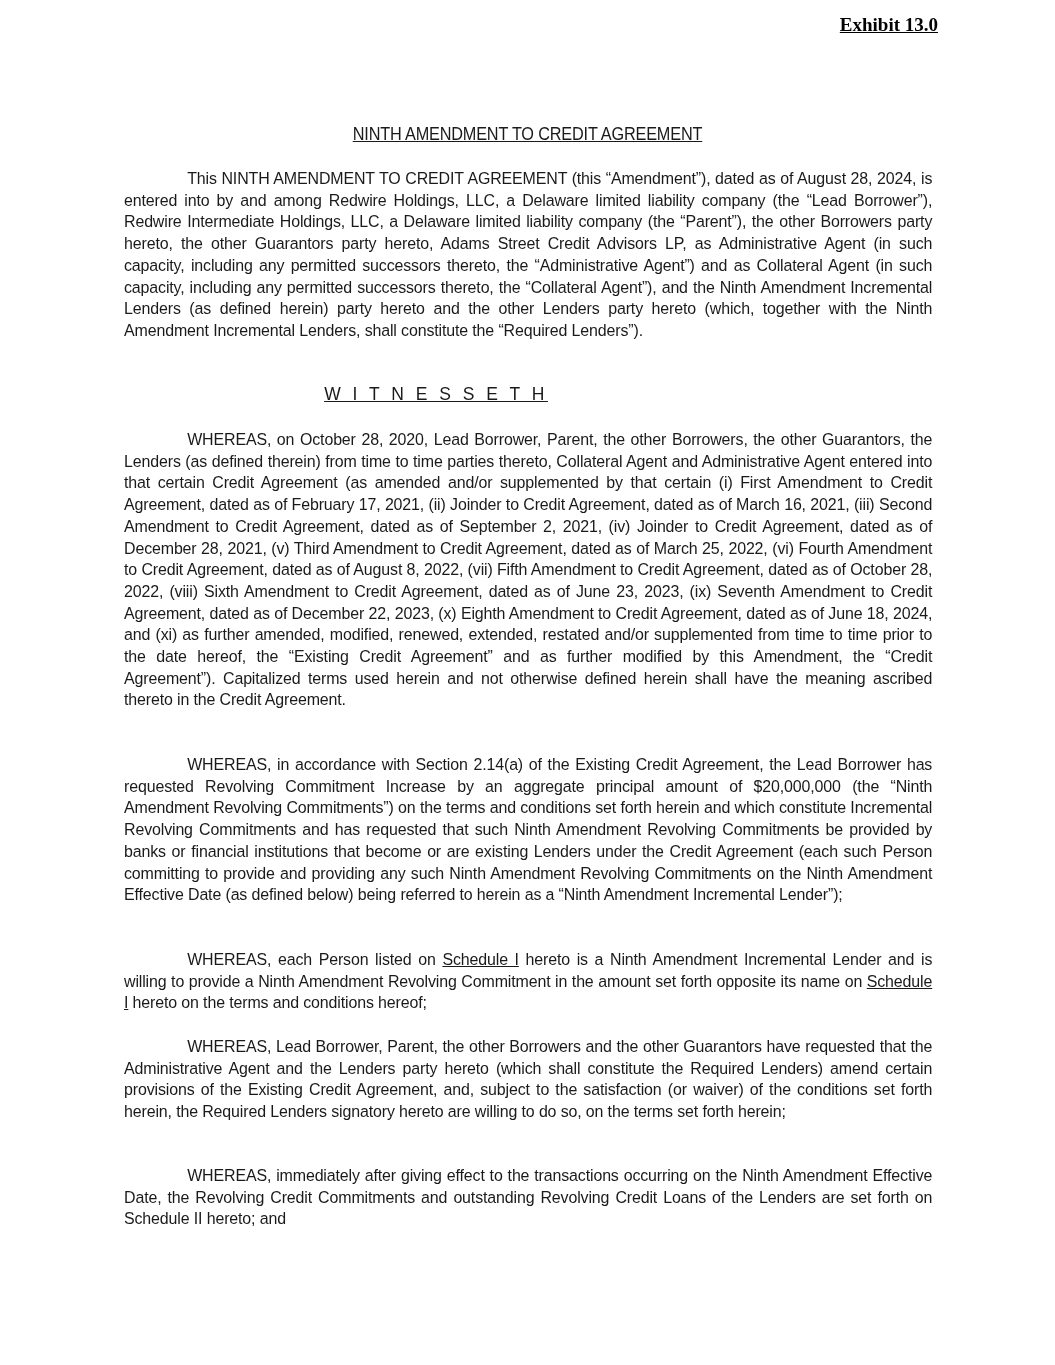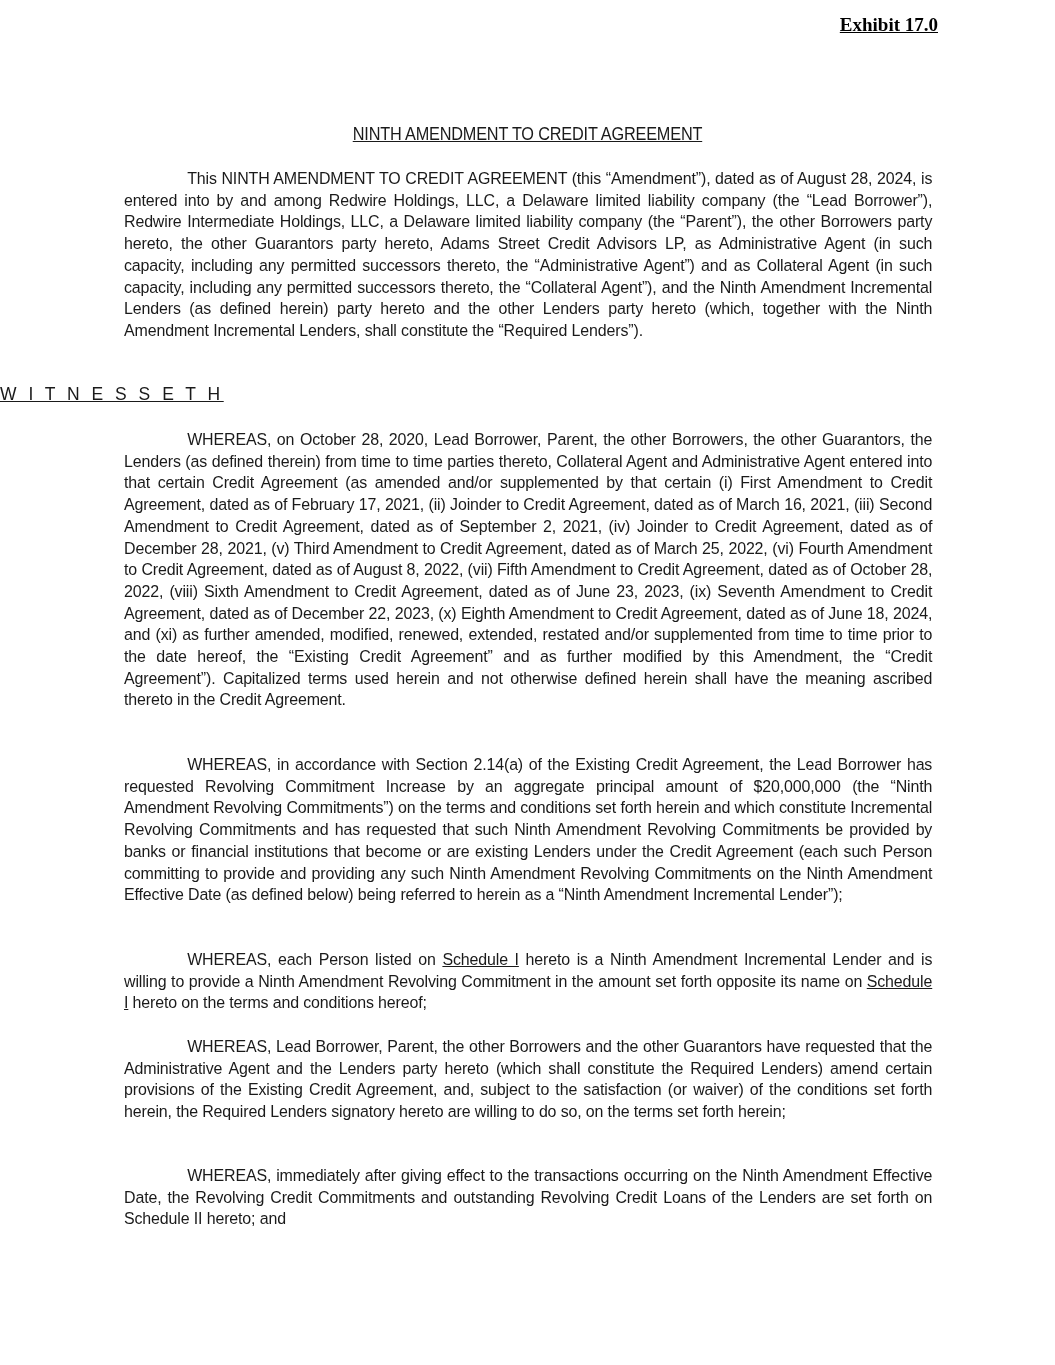--- a/index.html
+++ b/index.html
@@ -11,21 +11,21 @@
     font-weight: bold; font-size: 19px; text-decoration: underline;
     color: #000;
   }
   .title {
     position: absolute; left: 0; width: 1055px; top: 124px; text-align: center;
     font-family: "Liberation Sans", "DejaVu Sans", sans-serif;
     font-size: 17.5px; text-decoration: underline; letter-spacing: -0.2px;
     transform: scaleX(0.93); transform-origin: 527px 0;
   }
   .witnesseth {
-    position: absolute; left: 0; width: 872px; top: 384px; 
+    position: absolute; left: 0; width: 872px; top: 384px; text-align: center;
     font-family: "Liberation Sans", "DejaVu Sans", sans-serif;
     font-size: 17.5px; text-decoration: underline; letter-spacing: 3.5px;
   }
   .para {
     position: absolute; left: 124px; width: 870px;
     font-family: "Liberation Sans", "DejaVu Sans", sans-serif;
     font-size: 17.2px; line-height: 21.7px; text-align: justify;
     text-indent: 68px; color: #1a1a1a;
     transform: scaleX(0.929); transform-origin: 0 0;
     letter-spacing: -0.15px;
@@ -36,21 +36,21 @@
   #p3 { top: 754px; }
   #p4 { top: 949px; }
   #p5 { top: 1036px; }
   #p6 { top: 1165px; }
 </style>
 </head>
 <body>
 
 <div class="page">
 
-  <div class="exhibit">Exhibit 17.0</div>
+  <div class="exhibit">Exhibit 13.0</div>
 
   <div class="title">NINTH AMENDMENT TO CREDIT AGREEMENT</div>
 
   <p class="para" id="p1" style="margin:0;">This NINTH AMENDMENT TO CREDIT AGREEMENT (this “Amendment”), dated as of August 28, 2024, is entered into by and among Redwire Holdings, LLC, a Delaware limited liability company (the “Lead Borrower”), Redwire Intermediate Holdings, LLC, a Delaware limited liability company (the “Parent”), the other Borrowers party hereto, the other Guarantors party hereto, Adams Street Credit Advisors LP, as Administrative Agent (in such capacity, including any permitted successors thereto, the “Administrative Agent”) and as Collateral Agent (in such capacity, including any permitted successors thereto, the “Collateral Agent”), and the Ninth Amendment Incremental Lenders (as defined herein) party hereto and the other Lenders party hereto (which, together with the Ninth Amendment Incremental Lenders, shall constitute the “Required Lenders”).</p>
 
   <div class="witnesseth">W I T N E S S E T H</div>
 
   <p class="para" id="p2" style="margin:0;">WHEREAS, on October 28, 2020, Lead Borrower, Parent, the other Borrowers, the other Guarantors, the Lenders (as defined therein) from time to time parties thereto, Collateral Agent and Administrative Agent entered into that certain Credit Agreement (as amended and/or supplemented by that certain (i) First Amendment to Credit Agreement, dated as of February 17, 2021, (ii) Joinder to Credit Agreement, dated as of March 16, 2021, (iii) Second Amendment to Credit Agreement, dated as of September 2, 2021, (iv) Joinder to Credit Agreement, dated as of December 28, 2021, (v) Third Amendment to Credit Agreement, dated as of March 25, 2022, (vi) Fourth Amendment to Credit Agreement, dated as of August 8, 2022, (vii) Fifth Amendment to Credit Agreement, dated as of October 28, 2022, (viii) Sixth Amendment to Credit Agreement, dated as of June 23, 2023, (ix) Seventh Amendment to Credit Agreement, dated as of December 22, 2023, (x) Eighth Amendment to Credit Agreement, dated as of June 18, 2024, and (xi) as further amended, modified, renewed, extended, restated and/or supplemented from time to time prior to the date hereof, the “Existing Credit Agreement” and as further modified by this Amendment, the “Credit Agreement”). Capitalized terms used herein and not otherwise defined herein shall have the meaning ascribed thereto in the Credit Agreement.</p>
 
   <p class="para" id="p3" style="margin:0;">WHEREAS, in accordance with Section 2.14(a) of the Existing Credit Agreement, the Lead Borrower has requested Revolving Commitment Increase by an aggregate principal amount of $20,000,000 (the “Ninth Amendment Revolving Commitments”) on the terms and conditions set forth herein and which constitute Incremental Revolving Commitments and has requested that such Ninth Amendment Revolving Commitments be provided by banks or financial institutions that become or are existing Lenders under the Credit Agreement (each such Person committing to provide and providing any such Ninth Amendment Revolving Commitments on the Ninth Amendment Effective Date (as defined below) being referred to herein as a “Ninth Amendment Incremental Lender”);</p>

